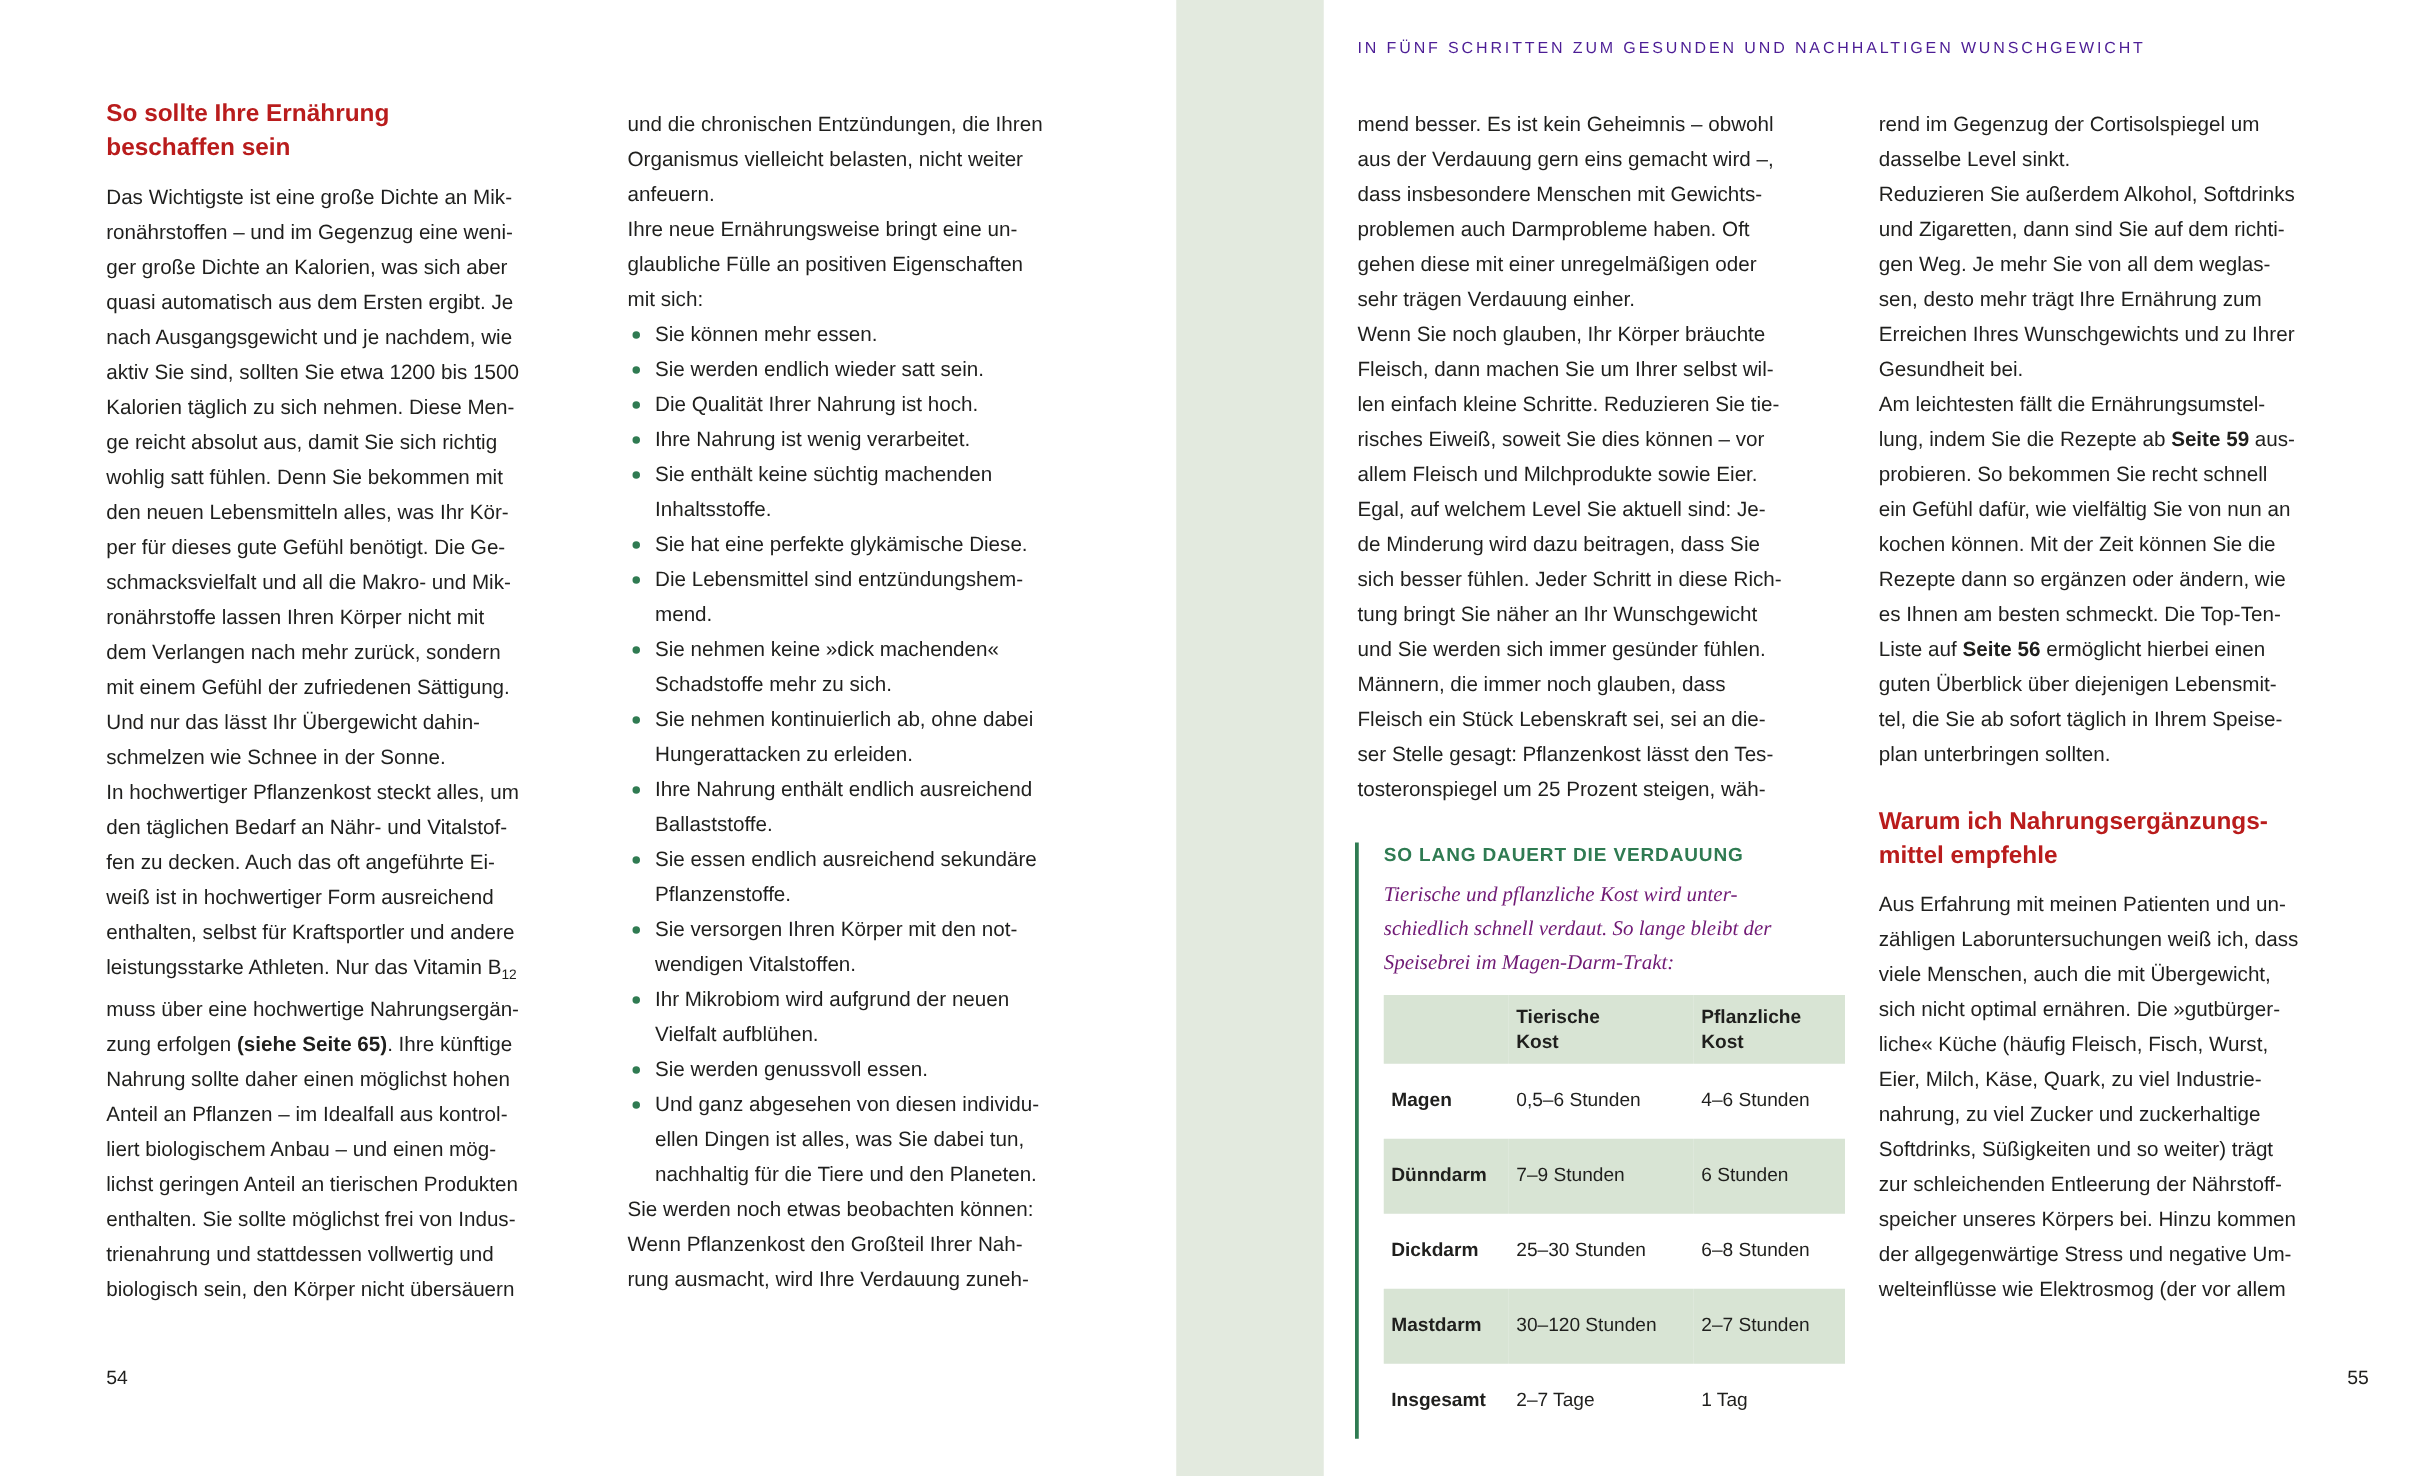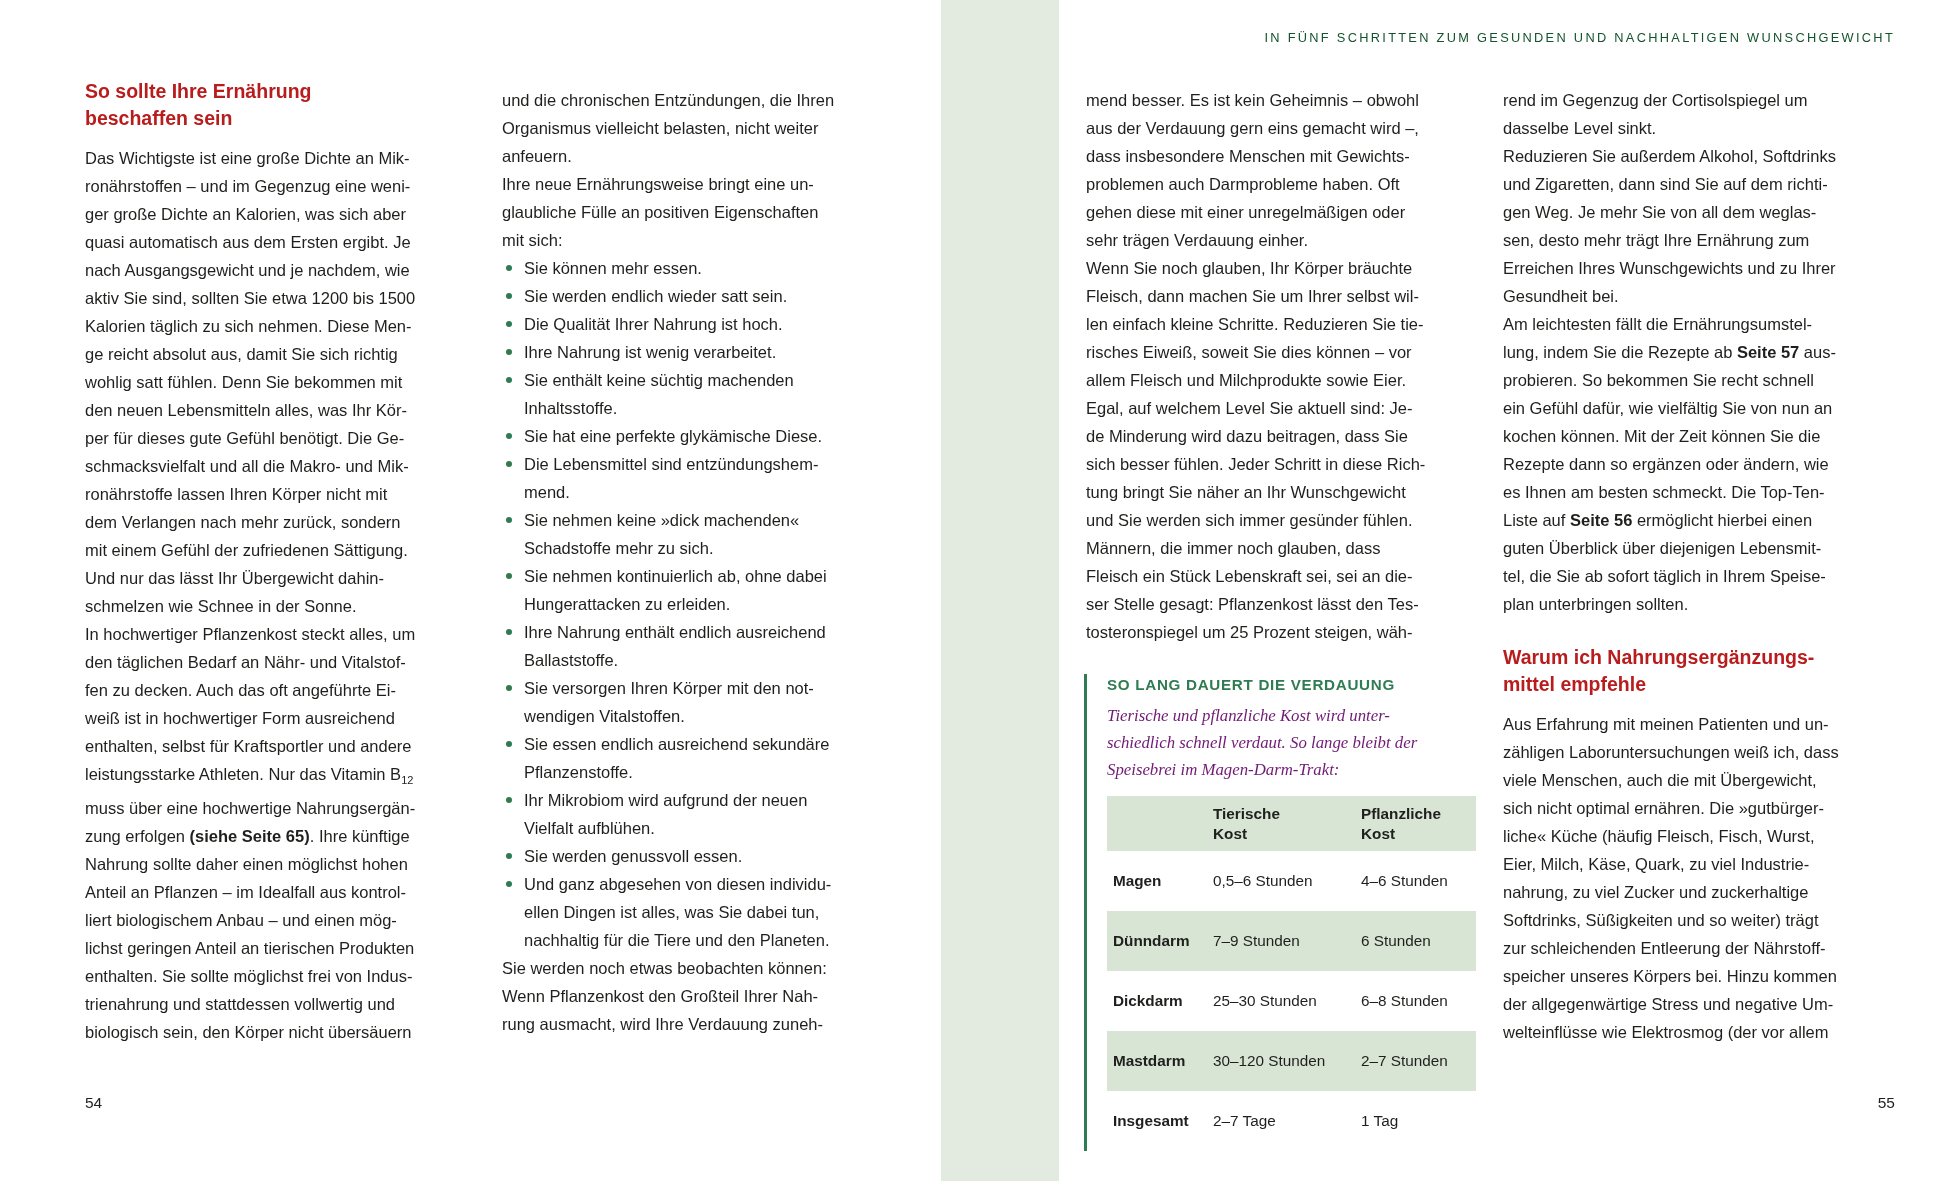--- a/index.html
+++ b/index.html
@@ -11,22 +11,21 @@
     font-family:"Liberation Sans", sans-serif;
     color:#1f1f1d;
   }
   .pre { white-space:pre-line; }
   .gutter {
     position:absolute; left:941px; top:0; width:118px; height:1181px;
     background:#e3eadf;
   }
   .running-head {
     position:absolute; left:1086px; top:30px; width:809px;
-    text-align:right;
-    font-size:12.8px; letter-spacing:2.3px; color:#14532d;
+    font-size:12.8px; letter-spacing:2.3px; color:#4c1d95;
   }
   .col { position:absolute; width:392px; }
   .body-text { font-size:16.5px; line-height:28px; }
   .col-heading {
     font-size:19.5px; line-height:27px; font-weight:700;
     color:#b91c1c;
   }
   .heading-gap { margin-bottom:12px; }
   .bullet-list { list-style:none; }
   .bullet-list li { position:relative; padding-left:22px; }
@@ -121,24 +120,24 @@
 Inhaltsstoffe.</li>
     <li class="pre">Sie hat eine perfekte glykämische Diese.</li>
     <li class="pre">Die Lebensmittel sind entzündungshem-
 mend.</li>
     <li class="pre">Sie nehmen keine »dick machenden«
 Schadstoffe mehr zu sich.</li>
     <li class="pre">Sie nehmen kontinuierlich ab, ohne dabei
 Hungerattacken zu erleiden.</li>
     <li class="pre">Ihre Nahrung enthält endlich ausreichend
 Ballaststoffe.</li>
+    <li class="pre">Sie essen endlich ausreichend sekundäre
+Pflanzenstoffe.</li>
     <li class="pre">Sie versorgen Ihren Körper mit den not-
 wendigen Vitalstoffen.</li>
-    <li class="pre">Sie essen endlich ausreichend sekundäre
-Pflanzenstoffe.</li>
     <li class="pre">Ihr Mikrobiom wird aufgrund der neuen
 Vielfalt aufblühen.</li>
     <li class="pre">Sie werden genussvoll essen.</li>
     <li class="pre">Und ganz abgesehen von diesen individu-
 ellen Dingen ist alles, was Sie dabei tun,
 nachhaltig für die Tiere und den Planeten.</li>
   </ul>
   <div class="body-text pre">Sie werden noch etwas beobachten können:
 Wenn Pflanzenkost den Großteil Ihrer Nah-
 rung ausmacht, wird Ihre Verdauung zuneh-</div>
@@ -218,21 +217,21 @@
 <div class="col" style="left:1503px; top:86px;">
   <div class="body-text pre">rend im Gegenzug der Cortisolspiegel um
 dasselbe Level sinkt.
 Reduzieren Sie außerdem Alkohol, Softdrinks
 und Zigaretten, dann sind Sie auf dem richti-
 gen Weg. Je mehr Sie von all dem weglas-
 sen, desto mehr trägt Ihre Ernährung zum
 Erreichen Ihres Wunschgewichts und zu Ihrer
 Gesundheit bei.</div>
   <div class="body-text pre"><span>Am leichtesten fällt die Ernährungsumstel-
-lung, indem Sie die Rezepte ab </span><span class="b">Seite 57</span><span> aus-
+lung, indem Sie die Rezepte ab </span><span class="b">Seite 59</span><span> aus-
 probieren. So bekommen Sie recht schnell
 ein Gefühl dafür, wie vielfältig Sie von nun an
 kochen können. Mit der Zeit können Sie die
 Rezepte dann so ergänzen oder ändern, wie
 es Ihnen am besten schmeckt. Die Top-Ten-
 Liste auf </span><span class="b">Seite 56</span><span> ermöglicht hierbei einen
 guten Überblick über diejenigen Lebensmit-
 tel, die Sie ab sofort täglich in Ihrem Speise-
 plan unterbringen sollten.</span></div>
   <h2 class="col-heading pre col4-heading">Warum ich Nahrungsergänzungs-

